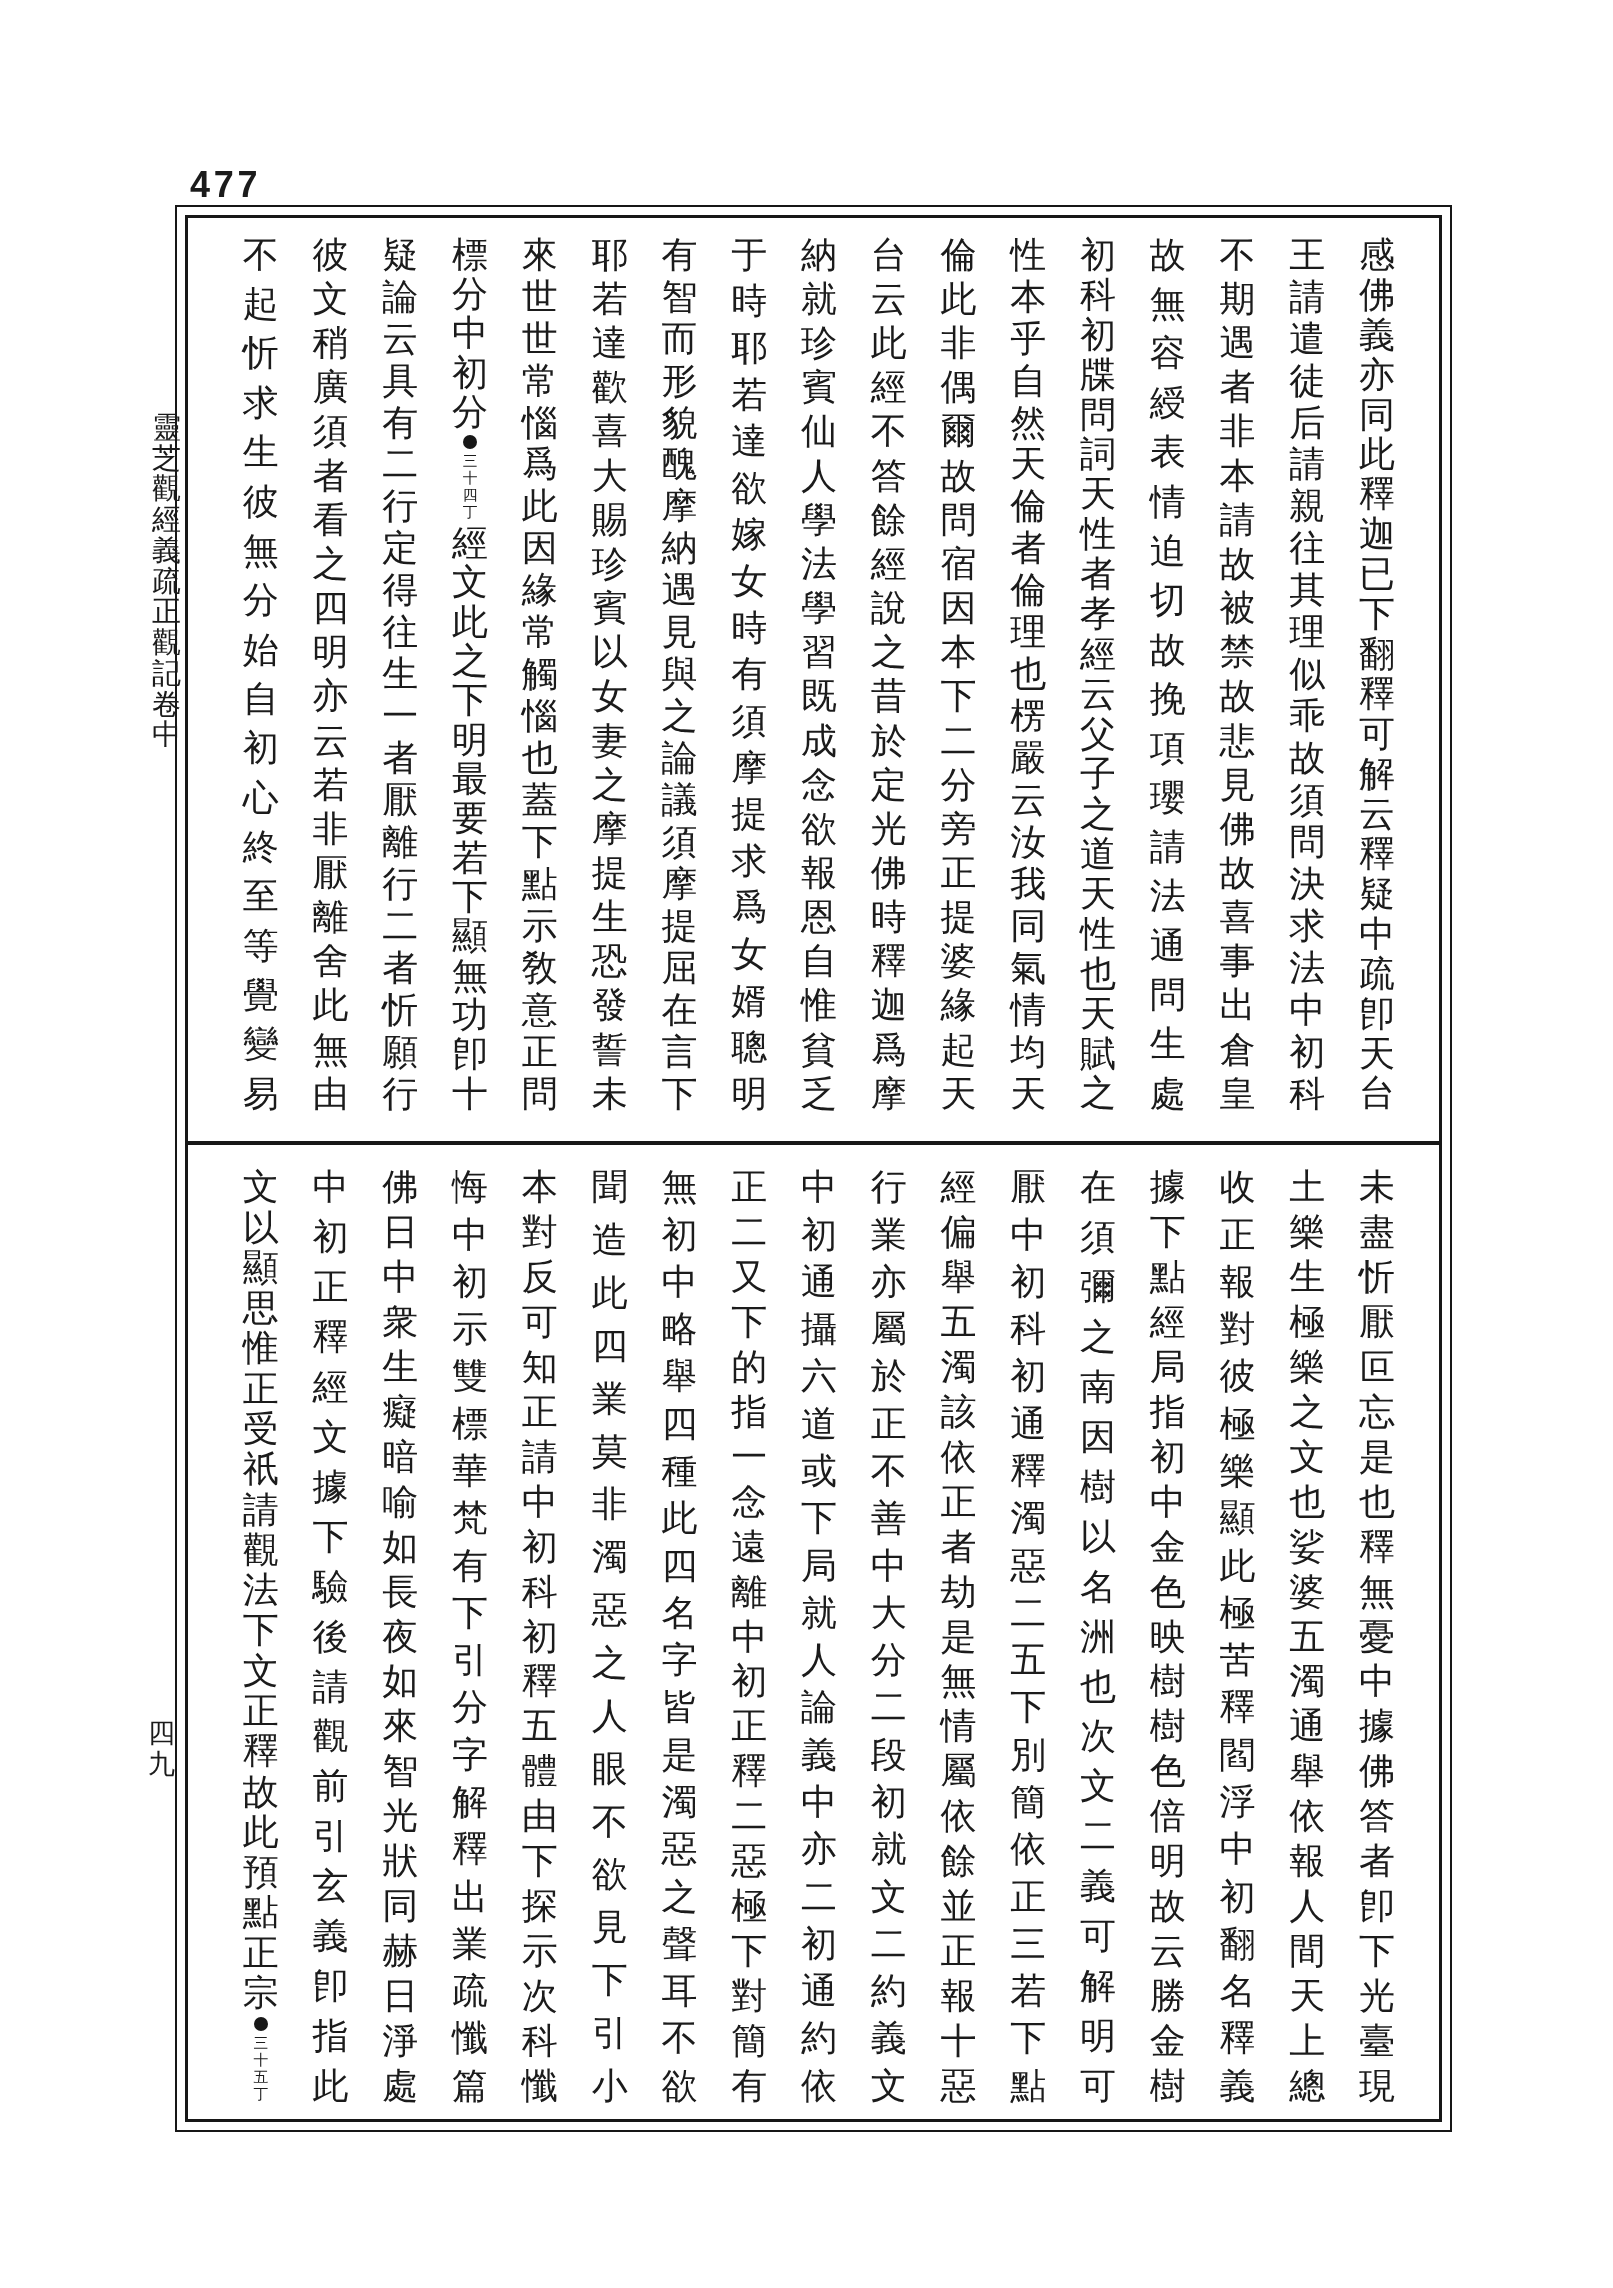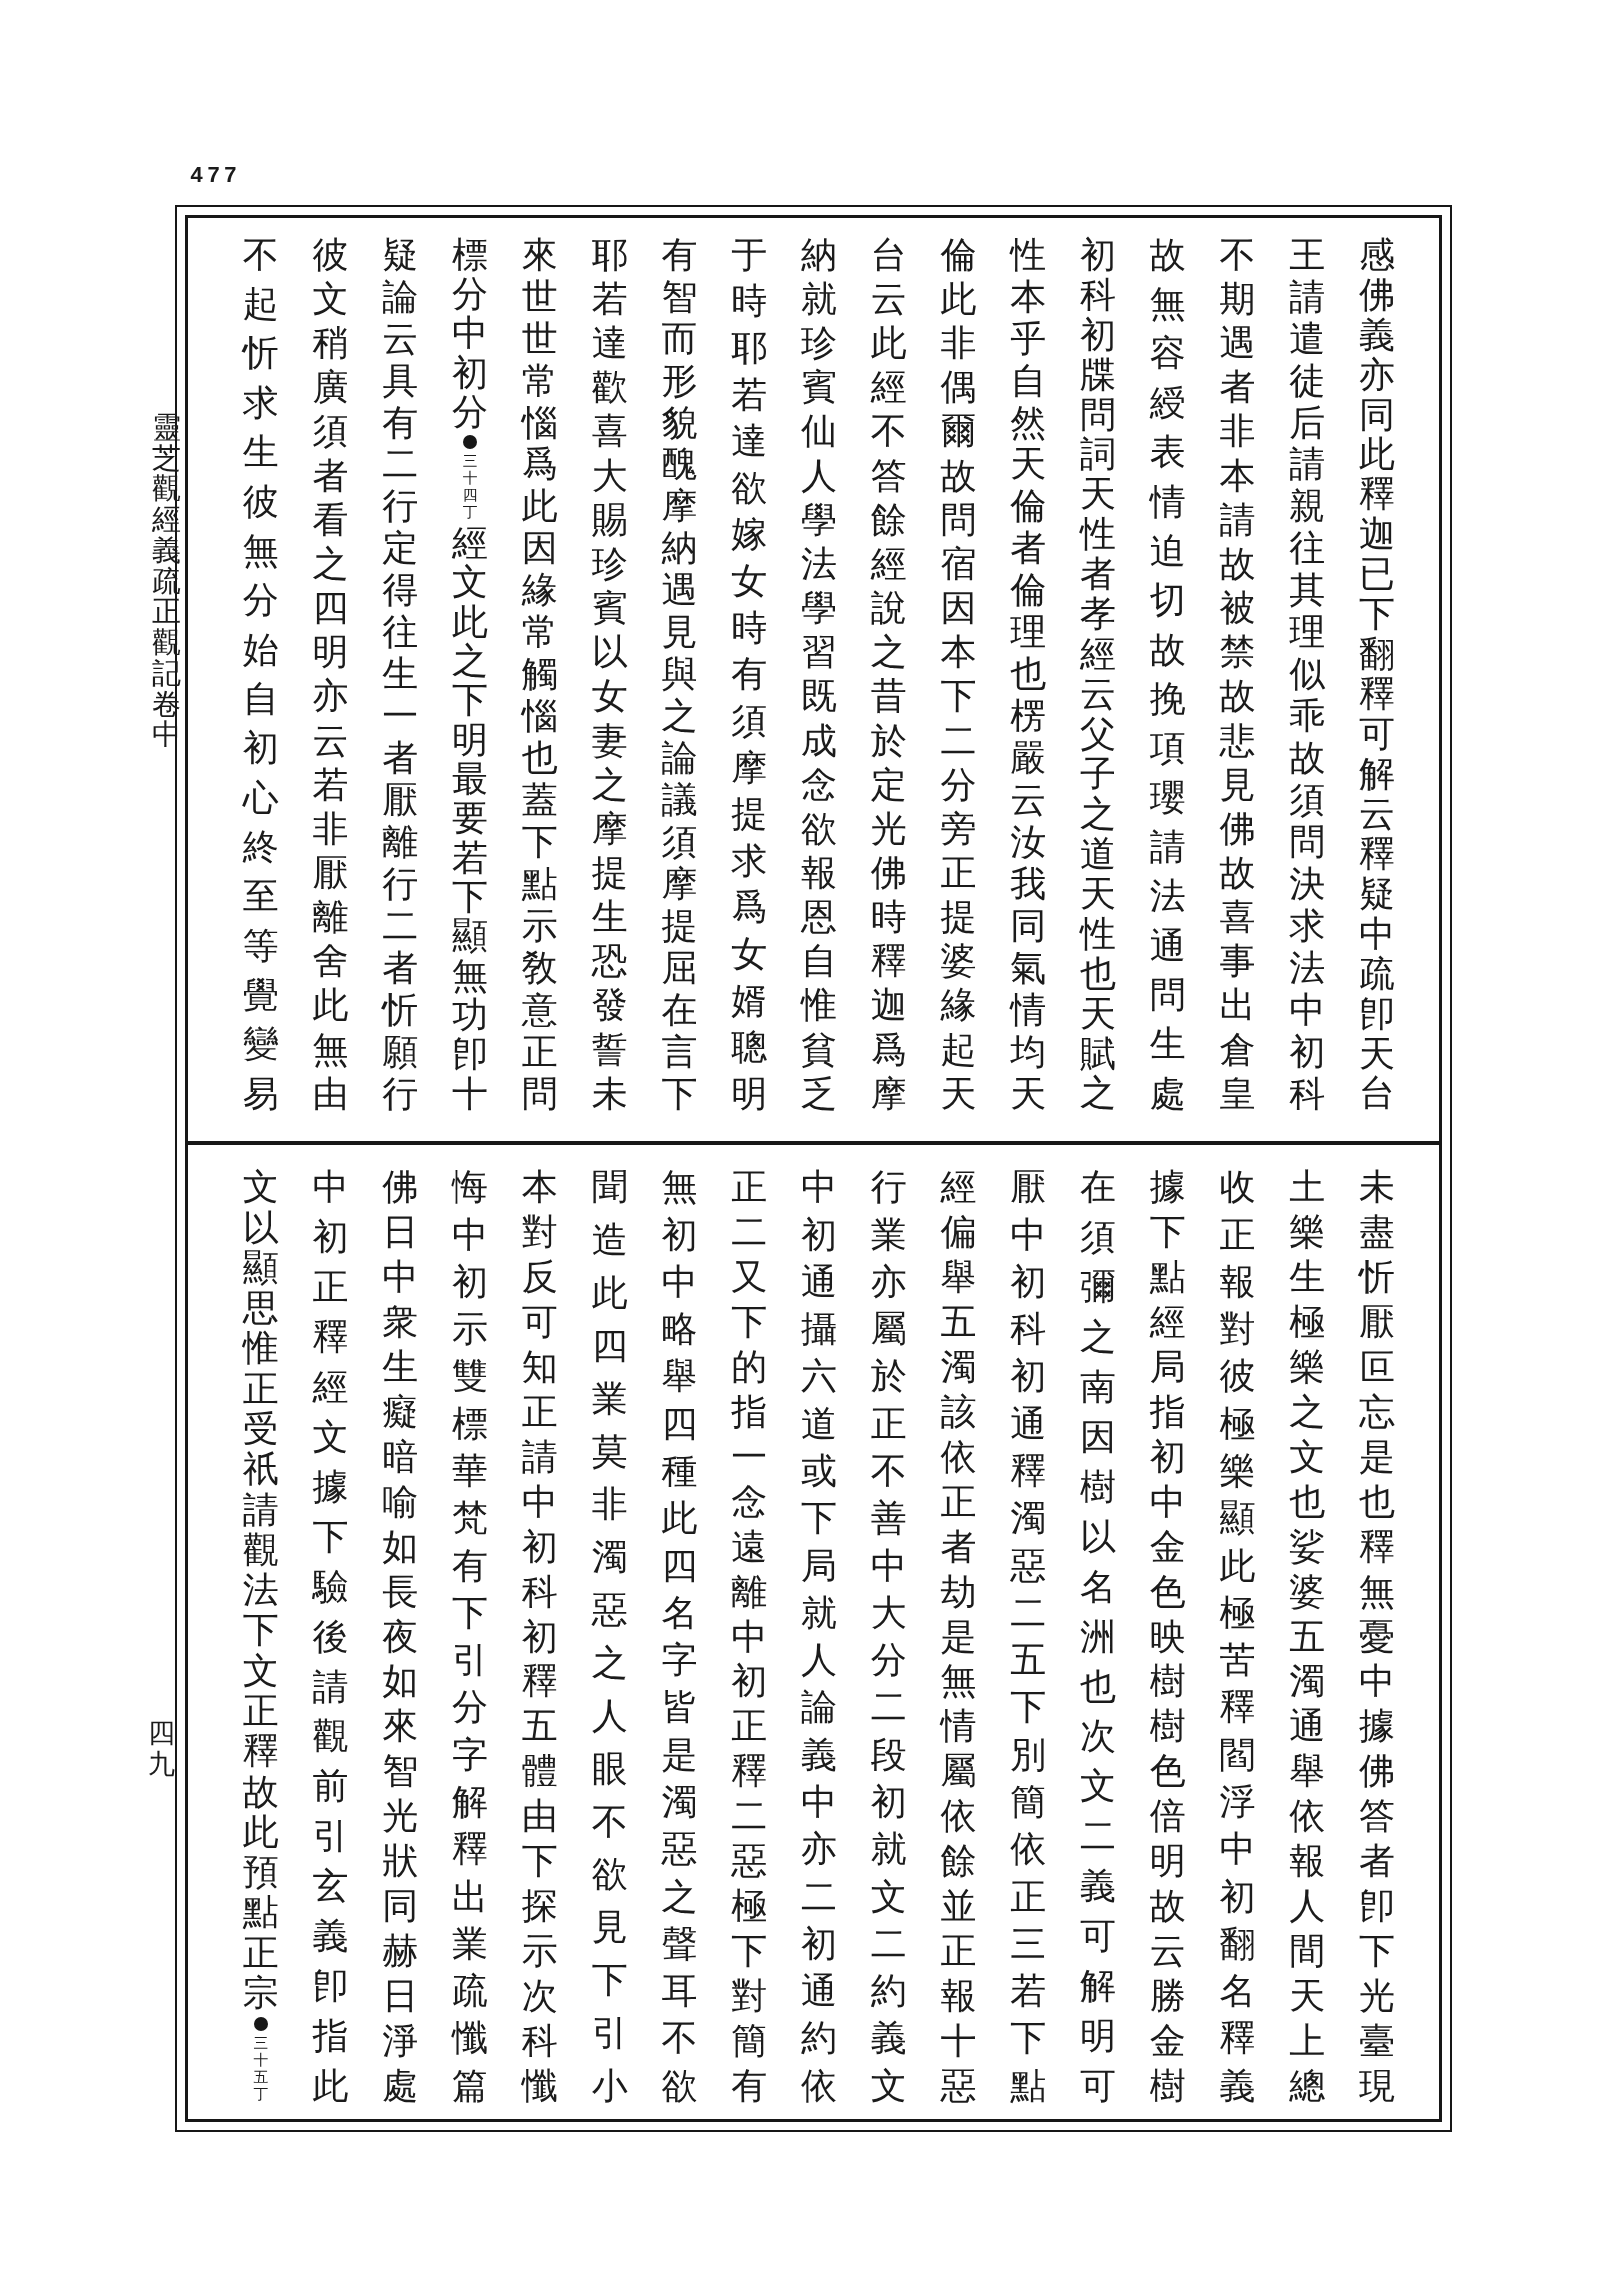--- a/index.html
+++ b/index.html
@@ -4,22 +4,22 @@
 <style>
   html,body{margin:0;padding:0;}
   body{
     width:1613px;height:2289px;position:relative;
     background:#ffffff;
     font-family:"DejaVu Serif","Liberation Serif",serif;
     color:#1b1b1b;
   }
   .print-page-number{
     position:absolute;left:190px;top:164px;
-    font-size:22px;font-weight:bold;letter-spacing:3.7px;
-    font-family:Liberation Mono, monospace;
+    font-size:36px;font-weight:bold;letter-spacing:3.7px;
+    font-family:Liberation Sans, sans-serif;
   }
   .outer-frame{
     position:absolute;left:175px;top:205px;width:1277px;height:1927px;
     border:2.8px solid #171717;box-sizing:border-box;
   }
   .inner-frame{
     position:absolute;left:8.3px;top:8.3px;right:8.3px;bottom:8.3px;
     border:3.7px solid #171717;box-sizing:border-box;
   }
   .register{

